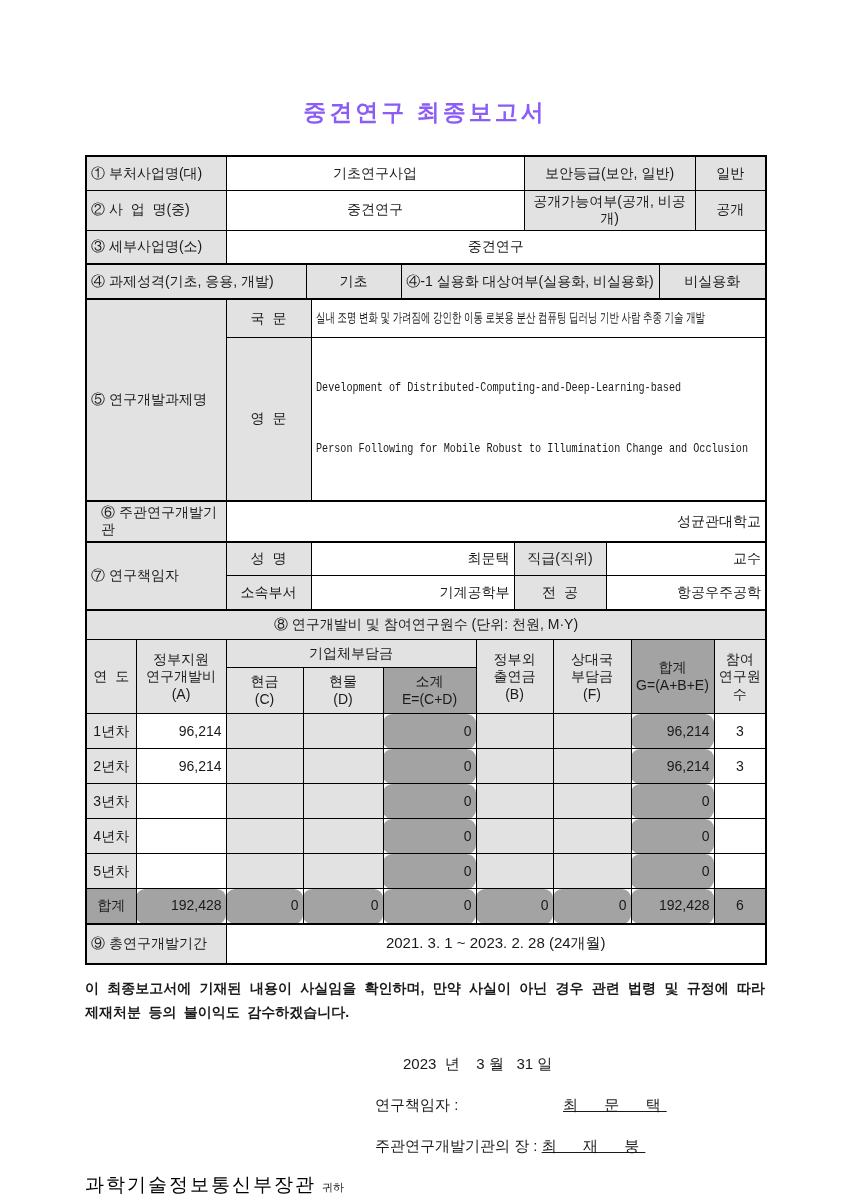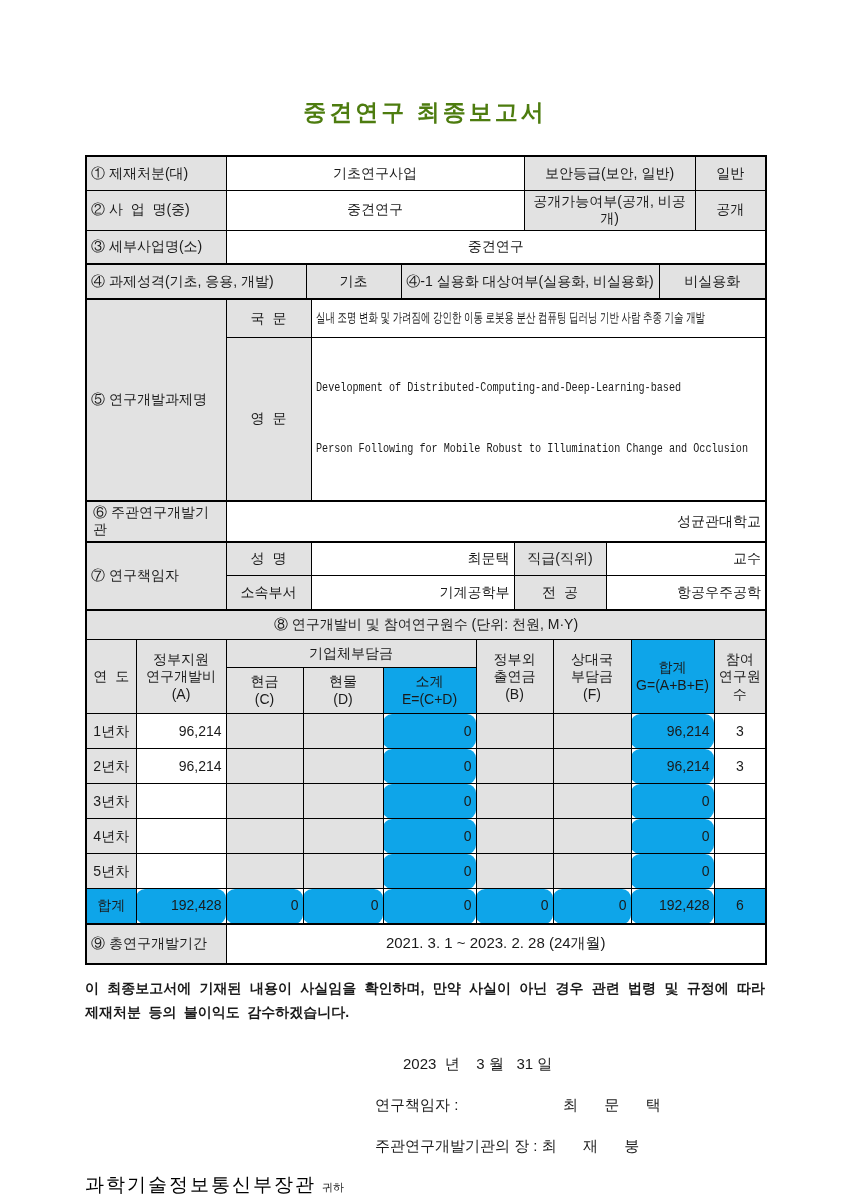--- a/index.html
+++ b/index.html
@@ -1,41 +1,41 @@
 <!DOCTYPE html>
 <html><head>
 <meta charset="utf-8">
 <style>
   * { box-sizing: border-box; margin: 0; padding: 0; }
   body { background: #ffffff; font-family: "Liberation Sans", sans-serif; color: #1a1a1a; }
   .page { position: relative; width: 849px; height: 1200px; background: #ffffff; overflow: hidden; }
   .content { position: absolute; left: 85px; top: 0; width: 680px; }
 
-  .title { margin-top: 97px; text-align: center; font-size: 23px; font-weight: bold; letter-spacing: 3px; color: #4d7c0f; }
+  .title { margin-top: 97px; text-align: center; font-size: 23px; font-weight: bold; letter-spacing: 3px; color: #8b5cf6; }
 
   table.tbl { border-collapse: collapse; table-layout: fixed; width: 680px; border: 2px solid #000; }
   table.tbl.first { margin-top: 27px; }
   table.tbl.next { margin-top: -2px; }
   table.tbl td { border: 1px solid #000; font-size: 14px; vertical-align: middle; white-space: pre-wrap; overflow: hidden; padding: 2px 4px; line-height: 1.25; }
   td.gray { background: #e2e2e2; }
-  td.orange { background: #0ea5e9; }
+  td.orange { background: #a3a3a3; }
   td.lbl { text-align: left; padding-left: 9px; }
   td.center { text-align: center; }
   td.left { text-align: right; padding-left: 7px; }
   td.num { text-align: right; padding-right: 7px; border-radius: 9px; }
   td.sm { font-size: 13px; padding-left: 2px; padding-right: 2px; }
 
   .condensed-kr { display: inline-block; font-size: 13.5px; white-space: nowrap; transform: scaleX(0.70); transform-origin: 0 50%; }
   .eng-line { font-family: "Liberation Mono", monospace; font-size: 13px; white-space: nowrap; transform: scaleX(0.78); transform-origin: 0 50%; line-height: 2.05; }
 
   .declaration { margin-top: 11px; font-size: 14px; line-height: 1.75; text-align: justify; word-spacing: 3.5px; font-weight: bold; }
   .date-line { margin-top: 30px; margin-left: 318px; font-size: 15px; white-space: pre; }
   .sig-line { margin-top: 22px; margin-left: 290px; font-size: 15px; white-space: pre; }
   .sig-label-1 { display: inline-block; width: 188px; }
-  .sig-name { letter-spacing: 6px; }
+  .sig-name { letter-spacing: 6px; text-decoration: underline; }
   .recipient-line { margin-top: 16px; border-bottom: 1px solid #000; padding-bottom: 7px; }
   .recipient-main { font-size: 19px; letter-spacing: 2px; color: #000; }
   .recipient-suffix { font-size: 11px; margin-left: 6px; }
 </style>
 </head>
 <body>
 
 <div class="page">
   <div class="content">
 
@@ -43,21 +43,21 @@
 
     <table class="tbl first">
       <colgroup>
           <col style="width:140px">
           <col style="width:298px">
           <col style="width:171px">
           <col style="width:71px">
         </colgroup>
       <tbody>
           <tr style="height:34px">
-        <td class="gray lbl">① 제재처분(대)</td>
+        <td class="gray lbl">① 부처사업명(대)</td>
         <td class="center">기초연구사업</td>
         <td class="gray center">보안등급(보안, 일반)</td>
         <td class="gray center">일반</td>
       </tr>
       <tr style="height:34px">
         <td class="gray lbl">② 사  업  명(중)</td>
         <td class="center">중견연구</td>
         <td class="gray center sm">공개가능여부(공개, 비공개)</td>
         <td class="gray center">공개</td>
       </tr>
@@ -107,21 +107,21 @@
     </tbody>
       </table>
 
     <table class="tbl next">
       <colgroup>
           <col style="width:140px">
           <col style="width:540px">
         </colgroup>
       <tbody>
           <tr style="height:34px">
-        <td class="gray lbl" style="padding-left:6px">⑥ 주관연구개발기관</td>
+        <td class="gray lbl" style="padding-left:14px">⑥ 주관연구개발기관</td>
         <td class="left">성균관대학교</td>
       </tr>
     </tbody>
       </table>
 
     <table class="tbl next">
       <colgroup>
           <col style="width:140px">
           <col style="width:85px">
           <col style="width:203px">

